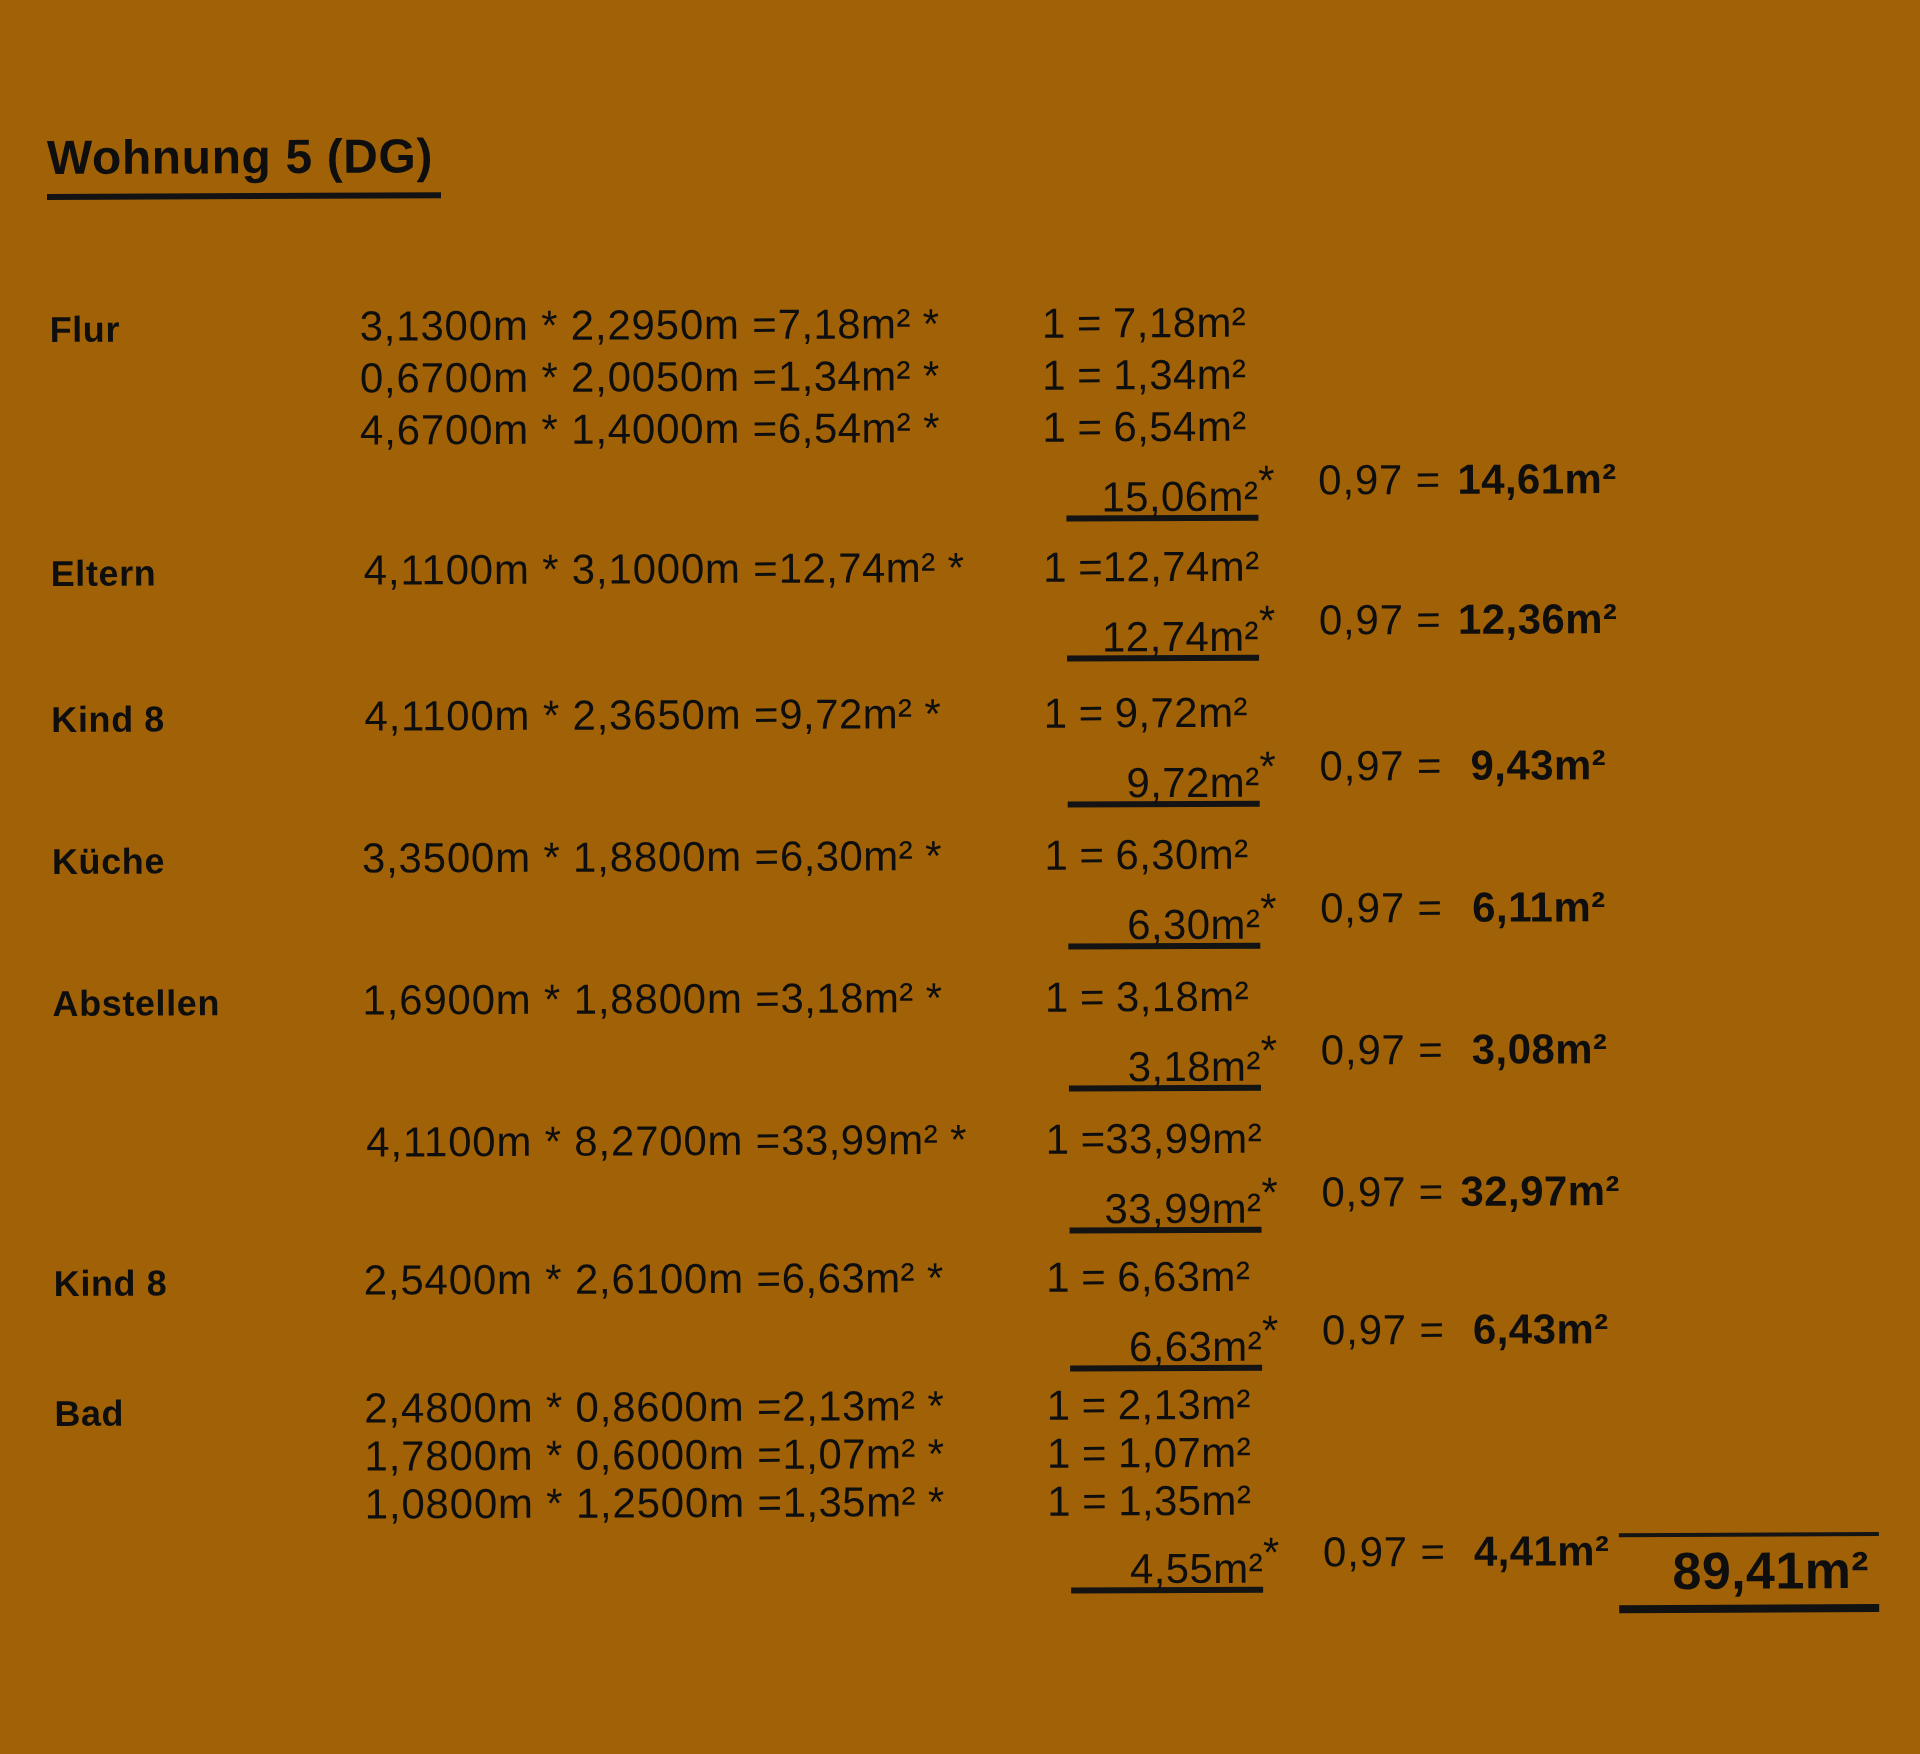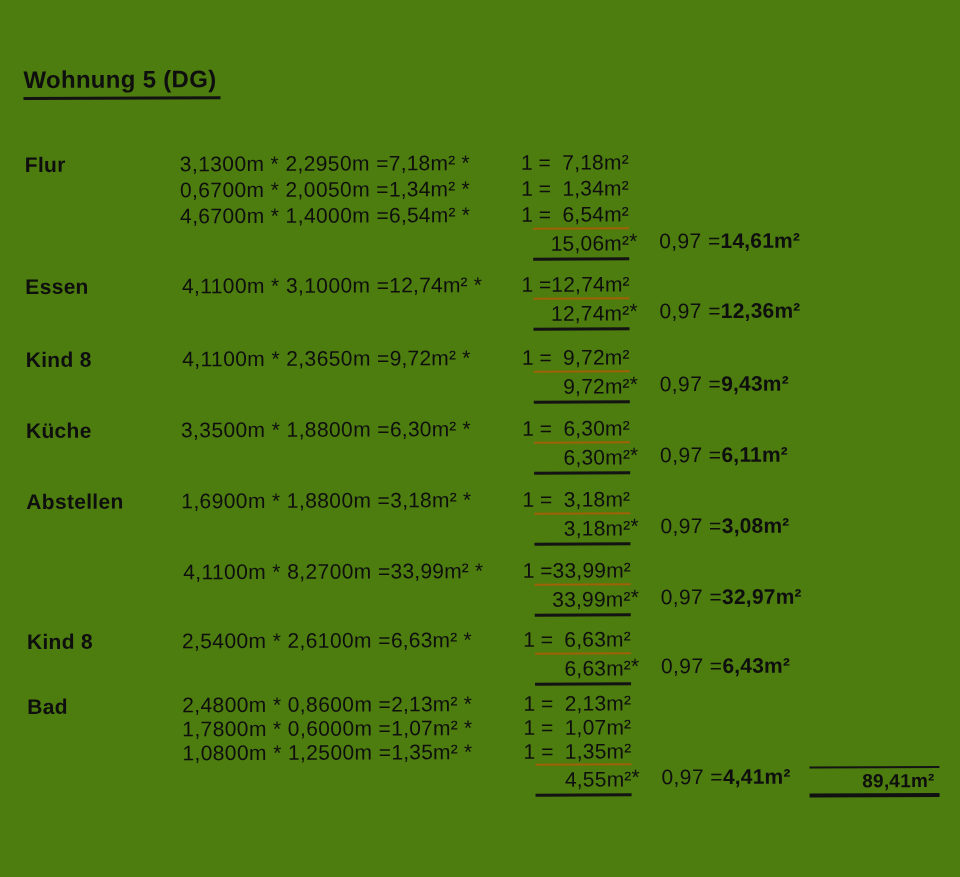--- a/index.html
+++ b/index.html
@@ -4,21 +4,21 @@
 <style>
   html, body {
     margin: 0;
     padding: 0;
     background: #e8e8e8;
   }
   .page {
     position: relative;
     width: 960px;
     height: 877px;
-    background: #4d7c0f;
+    background: #a16207;
     overflow: hidden;
     font-family: "Liberation Sans", "DejaVu Sans", sans-serif;
     color: #0e0e0e;
   }
   .content {
     position: absolute;
     inset: 0;
     transform: rotate(-0.25deg);
   }
   
@@ -44,86 +44,86 @@
     margin-bottom: 12px;
   }
   .room:nth-child(1) { margin-bottom: 11px; }
   .room:nth-child(2) { margin-bottom: 14px; }
   .room:nth-child(6) { margin-bottom: 10px; }
   .room:nth-child(7) { margin-bottom: 6px; }
   .room-label {
     position: absolute;
     left: 26px;
     top: 0;
-    font-size: 21px;
+    font-size: 18px;
     font-weight: 700;
     line-height: 26px;
     letter-spacing: 0.3px;
     white-space: nowrap;
   }
   .calc-line {
     display: flex;
     height: 26px;
     line-height: 26px;
     font-size: 21px;
     white-space: nowrap;
   }
   .room-bad .calc-line { height: 24px; line-height: 24px; }
   .c-expr   { width: 390px; text-align: right; letter-spacing: 0.4px; }
   .c-area   { width: 110px; letter-spacing: 0.2px; }
   .c-factor { width: 52px;  text-align: right; }
-  .c-value  { width: 78px;  text-align: right; letter-spacing: 0.2px; }
+  .c-value  { width: 78px;  text-align: center; letter-spacing: 0.2px; }
   
   .sum-row {
     display: flex;
     height: 28px;
     line-height: 26px;
     font-size: 21px;
     white-space: nowrap;
     align-items: flex-start;
   }
   .sum-cell {
     width: 630px;
     text-align: right;
   }
   .sum-text {
     display: inline-block;
     min-width: 96px;
     text-align: right;
-    border-top: 2px solid #a16207;
+    border-top: 8px solid #a16207;
     padding-top: 1px;
     letter-spacing: 0.2px;
   }
   .sum-star { width: 14px; text-align: left; padding-top: 1px; }
   .sum-mult { margin-left: 16px; padding-top: 1px; letter-spacing: 0.4px; }
   .sum-result {
     width: 96px;
     flex: 0 0 auto;
-    text-align: left;
+    text-align: center;
     font-weight: 700;
     padding-top: 1px;
     letter-spacing: 0.2px;
   }
   .heavy-rule {
     margin-left: 534px;
     width: 96px;
     height: 3px;
     background: #131313;
     margin-top: 2px;
   }
   
   .grand-total {
     position: absolute;
     left: 808px;
     top: 768px;
     width: 130px;
   }
   .gt-overline { height: 2px; background: #141414; }
   .gt-value {
-    font-size: 19px;
+    font-size: 26px;
     font-weight: 700;
     text-align: right;
     padding: 2px 5px 1px 0;
     letter-spacing: 0.2px;
   }
   .gt-underline { height: 4px; background: #111111; }
 </style>
 </head>
 <body>
 
@@ -155,21 +155,21 @@
           </div>
           <div class="sum-row">
             <div class="sum-cell"><span class="sum-text">15,06m²</span></div>
             <span class="sum-star"> *</span>
             <span class="sum-mult">0,97 =</span>
             <span class="sum-result">14,61m²</span>
           </div>
           <div class="heavy-rule"></div>
         </div>
         <div class="room">
-          <div class="room-label">Essen</div>
+          <div class="room-label">Eltern</div>
           <div class="calc-line">
             <span class="c-expr">4,1100m * 3,1000m =</span>
             <span class="c-area">12,74m² *</span>
             <span class="c-factor">1 =</span>
             <span class="c-value">12,74m²</span>
           </div>
           <div class="sum-row">
             <div class="sum-cell"><span class="sum-text">12,74m²</span></div>
             <span class="sum-star"> *</span>
             <span class="sum-mult">0,97 =</span>

